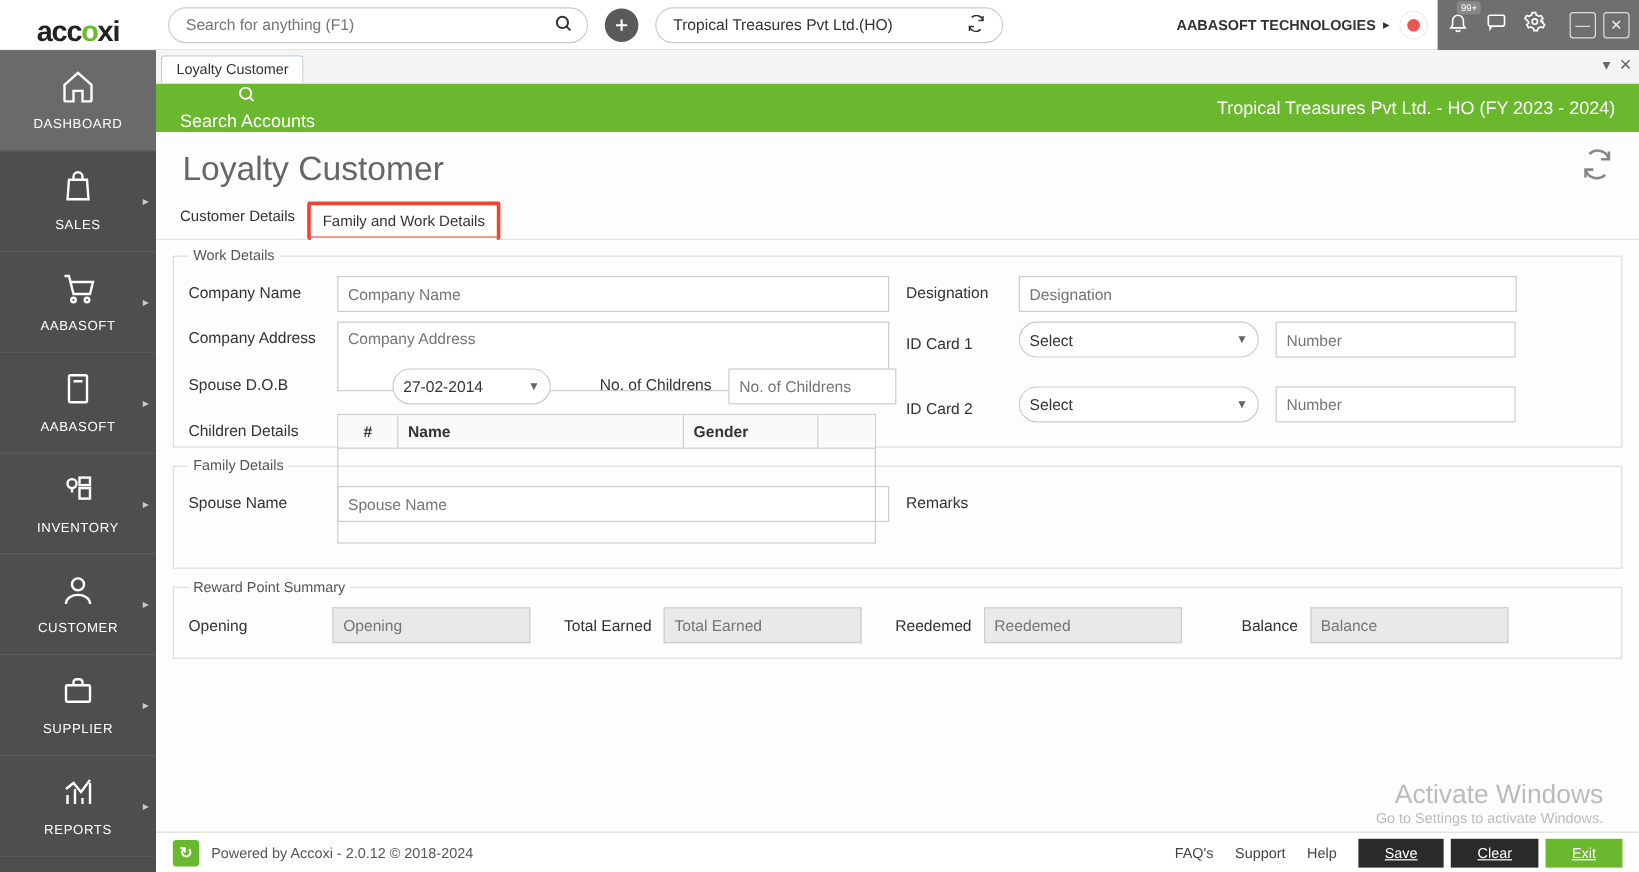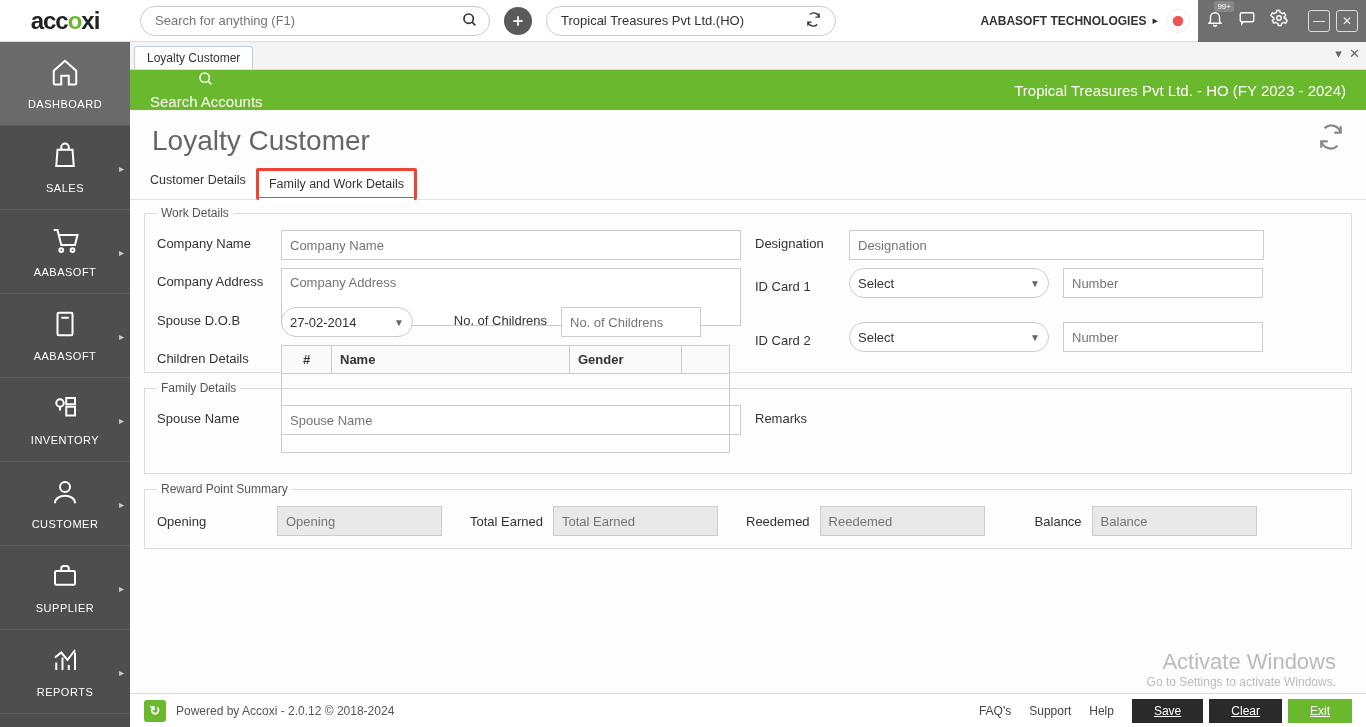--- a/index.html
+++ b/index.html
@@ -1,18 +1,18 @@
 <!DOCTYPE html>
 <html><head>
 <meta charset="utf-8">
 <style>
 * { box-sizing: border-box; margin: 0; padding: 0; }
 body { font-family: "Segoe UI", Arial, sans-serif; font-size: 13px; color: #333; background: #fff; width: 1366px; height: 727px; overflow: hidden; }
 .top-bar { height: 42px; display: flex; align-items: center; background: #fff; border-bottom: 1px solid #ddd; }
-.logo-box { width: 130px; height: 40px; display: flex; align-items: center; justify-content: center; background: #fff; }
+.logo-box { width: 130px; height: 40px; display: flex; align-items: flex-end; justify-content: center; background: #fff; }
 .logo-text { font-weight: 900; font-size: 24px; letter-spacing: -1px; color: #222; text-transform: lowercase; }
 .logo-text .dot { color: #6ab82e; }
 .search-box { flex: 0 0 350px; margin-left: 10px; position: relative; }
 .search-box input { width: 100%; height: 30px; border: 1px solid #ccc; border-radius: 15px; padding: 0 38px 0 14px; font-size: 13px; outline: none; }
 .search-icon { position: absolute; right: 12px; top: 6px; color: #333; font-size: 15px; }
 .plus-btn { width: 28px; height: 28px; border-radius: 50%; background: #5a5a5a; color: #fff; display: flex; align-items: center; justify-content: center; margin: 0 14px; font-size: 18px; cursor: pointer; }
 .company-sel { flex: 0 0 290px; position: relative; }
 .company-sel .pill { height: 30px; border: 1px solid #ccc; border-radius: 15px; padding: 0 14px; display: flex; align-items: center; justify-content: space-between; }
 .refresh-icon { font-size: 14px; color: #333; }
 .top-right { margin-left: auto; display: flex; align-items: center; height: 100%; }
@@ -52,21 +52,21 @@
 .row { display: flex; align-items: flex-start; gap: 14px; margin-bottom: 8px; }
 .lbl { width: 110px; font-size: 13px; color: #333; padding-top: 6px; }
 .lbl-s { width: 80px; font-size: 13px; color: #333; padding-top: 6px; }
 input.fld, textarea.fld, .sel { border: 1px solid #ccc; padding: 6px 8px; font-size: 13px; outline: none; background: #fff; font-family: inherit; }
 input.fld { height: 30px; }
 .sel { height: 30px; display: flex; align-items: center; justify-content: space-between; cursor: pointer; border-radius: 15px; }
 .sel .caret { font-size: 10px; color: #666; }
 .readonly { background: #e9e9e9; }
 .w460 { width: 460px; }
 .w200 { width: 200px; }
-.w145 { width: 132px; }
+.w145 { width: 132px; margin-left: 46px; }
 .w140 { width: 140px; }
 .w165 { width: 165px; }
 .w415 { width: 415px; }
 .grid { width: 449px; border: 1px solid #ccc; }
 .grid .ghead { display: flex; background: #fafafa; border-bottom: 1px solid #ccc; }
 .grid .gh { padding: 6px 8px; font-size: 13px; font-weight: 600; border-right: 1px solid #ccc; }
 .grid .gh:last-child { border-right: none; }
 .grid .gbody { height: 78px; }
 .summary-row { display: flex; align-items: center; gap: 10px; }
 .summary-row .slbl { font-size: 13px; color: #333; }

